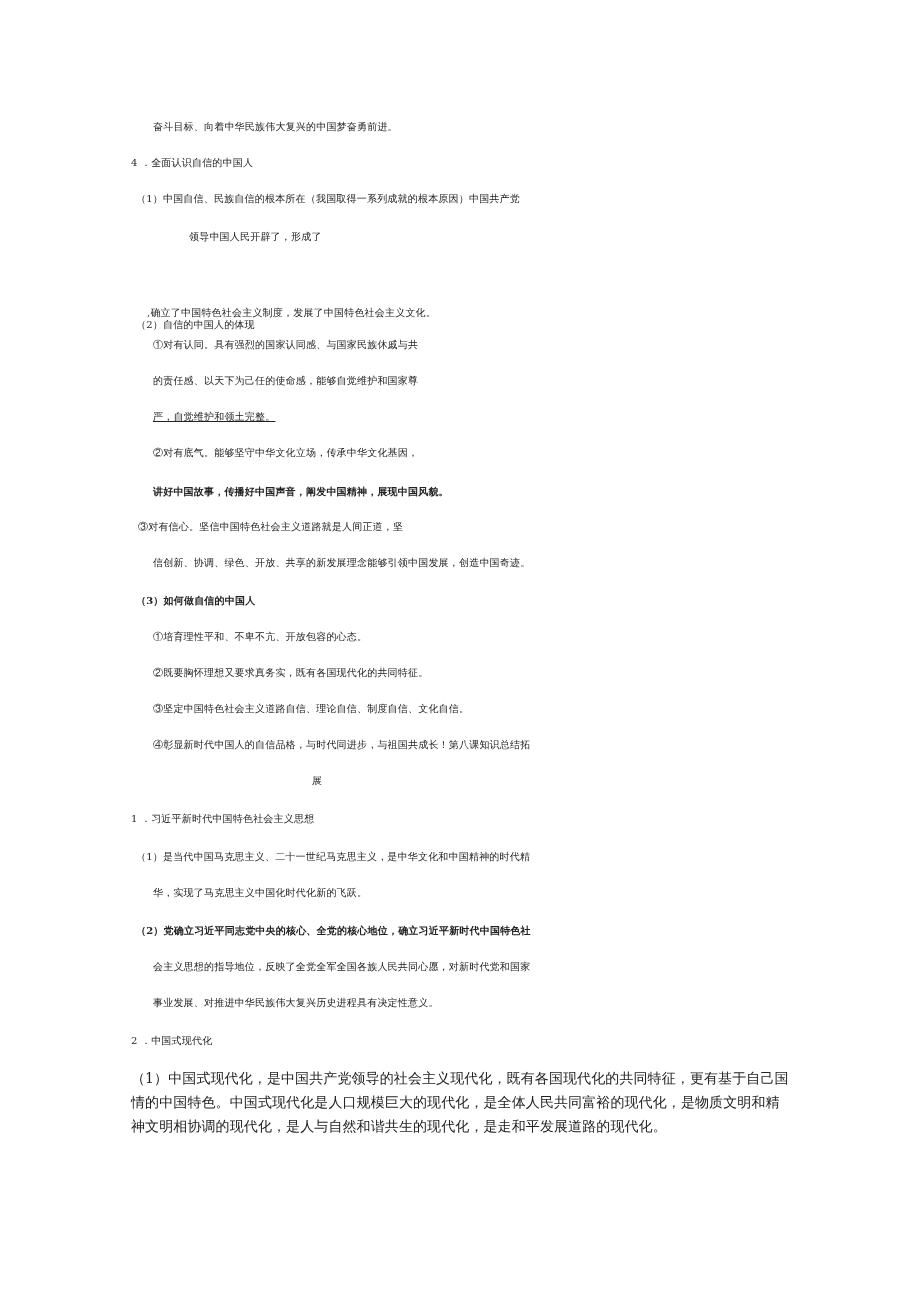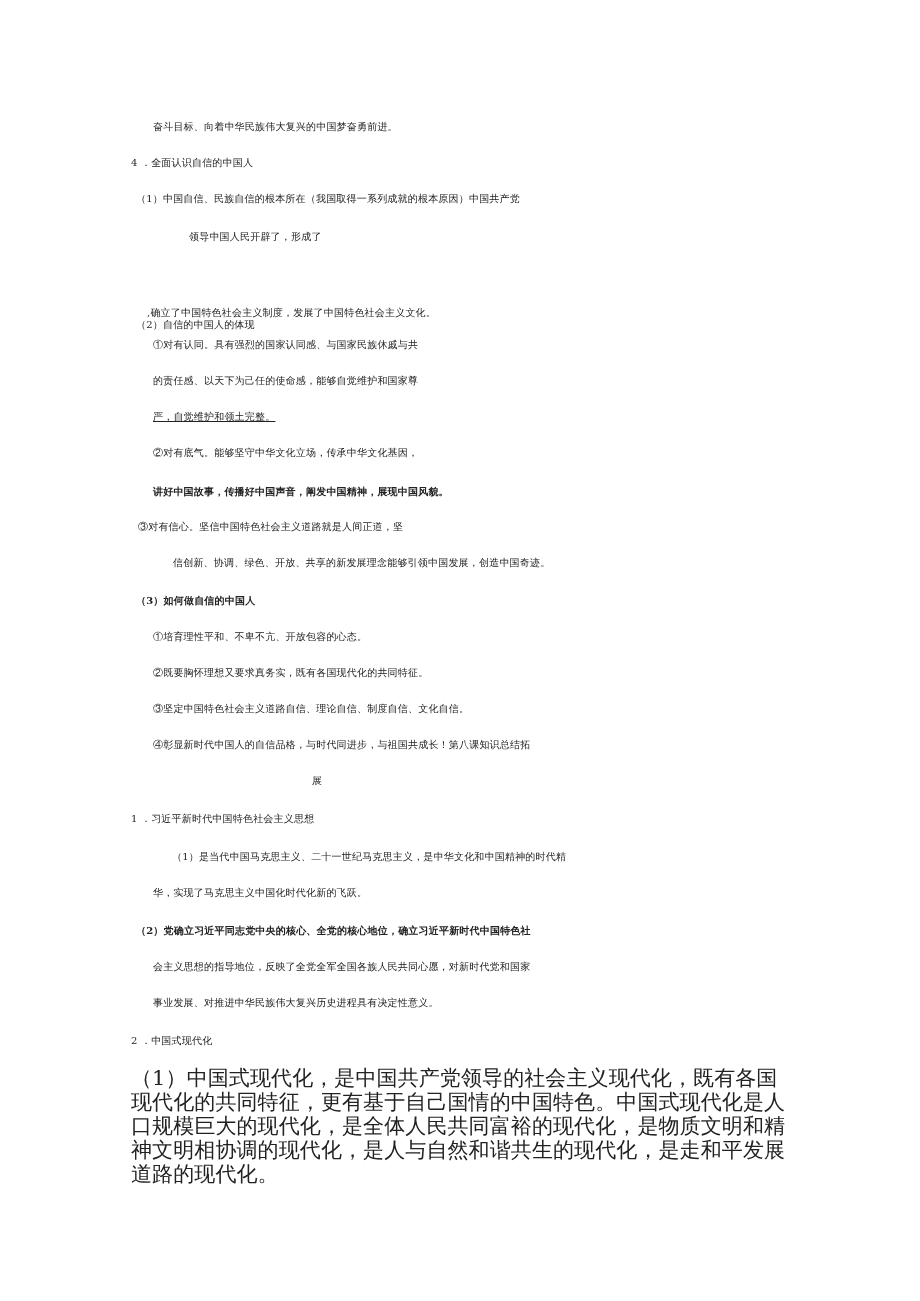--- a/index.html
+++ b/index.html
@@ -1,44 +1,44 @@
 <!DOCTYPE html>
 <html><head>
 <meta charset="utf-8">
 <style>
   html, body { margin: 0; padding: 0; background: #ffffff; }
   body { width: 920px; height: 1301px; position: relative; overflow: hidden;
          font-family: "DejaVu Serif", "Liberation Serif", serif; color: #222; }
   .ln { position: absolute; font-size: 10px; line-height: 20px; white-space: nowrap; letter-spacing: 0.2px; }
-  .tight { font-size: 21px; line-height: 24px; white-space: normal; width: 660px; letter-spacing: 0.1px; }
+  .tight { font-size: 14px; line-height: 24px; white-space: normal; width: 660px; letter-spacing: 0.1px; }
 </style>
 </head>
 <body>
 
 <div>
   <div class="ln" style="left:153px; top:117px;">奋斗目标、向着中华民族伟大复兴的中国梦奋勇前进。</div>
   <div class="ln" style="left:131px; top:153px;">4 ．全面认识自信的中国人</div>
   <div class="ln" style="left:136px; top:189px;">（1）中国自信、民族自信的根本所在（我国取得一系列成就的根本原因）中国共产党</div>
   <div class="ln" style="left:189px; top:227px;">领导中国人民开辟了，形成了</div>
   <div class="ln" style="left:147px; top:263px;margin-top:40px;">,确立了中国特色社会主义制度，发展了中国特色社会主义文化。</div>
   <div class="ln" style="left:136px; top:299px;margin-top:16px;">（2）自信的中国人的体现</div>
   <div class="ln" style="left:153px; top:335px;">①对有认同。具有强烈的国家认同感、与国家民族休戚与共</div>
   <div class="ln" style="left:153px; top:371px;">的责任感、以天下为己任的使命感，能够自觉维护和国家尊</div>
   <div class="ln" style="left:153px; top:407px;text-decoration:underline;">严，自觉维护和领土完整。</div>
   <div class="ln" style="left:153px; top:443px;">②对有底气。能够坚守中华文化立场，传承中华文化基因，</div>
   <div class="ln" style="left:153px; top:482px;font-weight:bold;">讲好中国故事，传播好中国声音，阐发中国精神，展现中国风貌。</div>
   <div class="ln" style="left:138px; top:517px;">③对有信心。坚信中国特色社会主义道路就是人间正道，坚</div>
-  <div class="ln" style="left:153px; top:553px;margin-left:20px;">信创新、协调、绿色、开放、共享的新发展理念能够引领中国发展，创造中国奇迹。</div>
+  <div class="ln" style="left:153px; top:553px;">信创新、协调、绿色、开放、共享的新发展理念能够引领中国发展，创造中国奇迹。</div>
   <div class="ln" style="left:136px; top:591px;font-weight:bold;">（3）如何做自信的中国人</div>
   <div class="ln" style="left:153px; top:627px;">①培育理性平和、不卑不亢、开放包容的心态。</div>
   <div class="ln" style="left:153px; top:663px;">②既要胸怀理想又要求真务实，既有各国现代化的共同特征。</div>
   <div class="ln" style="left:153px; top:699px;">③坚定中国特色社会主义道路自信、理论自信、制度自信、文化自信。</div>
   <div class="ln" style="left:153px; top:735px;">④彰显新时代中国人的自信品格，与时代同进步，与祖国共成长！第八课知识总结拓</div>
   <div class="ln" style="left:312px; top:771px;">展</div>
   <div class="ln" style="left:131px; top:809px;">1 ．习近平新时代中国特色社会主义思想</div>
-  <div class="ln" style="left:136px; top:847px;margin-left:36px;">（1）是当代中国马克思主义、二十一世纪马克思主义，是中华文化和中国精神的时代精</div>
+  <div class="ln" style="left:136px; top:847px;">（1）是当代中国马克思主义、二十一世纪马克思主义，是中华文化和中国精神的时代精</div>
   <div class="ln" style="left:153px; top:883px;">华，实现了马克思主义中国化时代化新的飞跃。</div>
   <div class="ln" style="left:136px; top:921px;font-weight:bold;">（2）党确立习近平同志党中央的核心、全党的核心地位，确立习近平新时代中国特色社</div>
   <div class="ln" style="left:153px; top:957px;">会主义思想的指导地位，反映了全党全军全国各族人民共同心愿，对新时代党和国家</div>
   <div class="ln" style="left:153px; top:993px;">事业发展、对推进中华民族伟大复兴历史进程具有决定性意义。</div>
   <div class="ln" style="left:131px; top:1031px;">2 ．中国式现代化</div>
   <div class="ln tight" style="left:131px; top:1066px;">（1）中国式现代化，是中国共产党领导的社会主义现代化，既有各国现代化的共同特征，更有基于自己国情的中国特色。中国式现代化是人口规模巨大的现代化，是全体人民共同富裕的现代化，是物质文明和精神文明相协调的现代化，是人与自然和谐共生的现代化，是走和平发展道路的现代化。</div>
 </div>
 
 </body></html>

